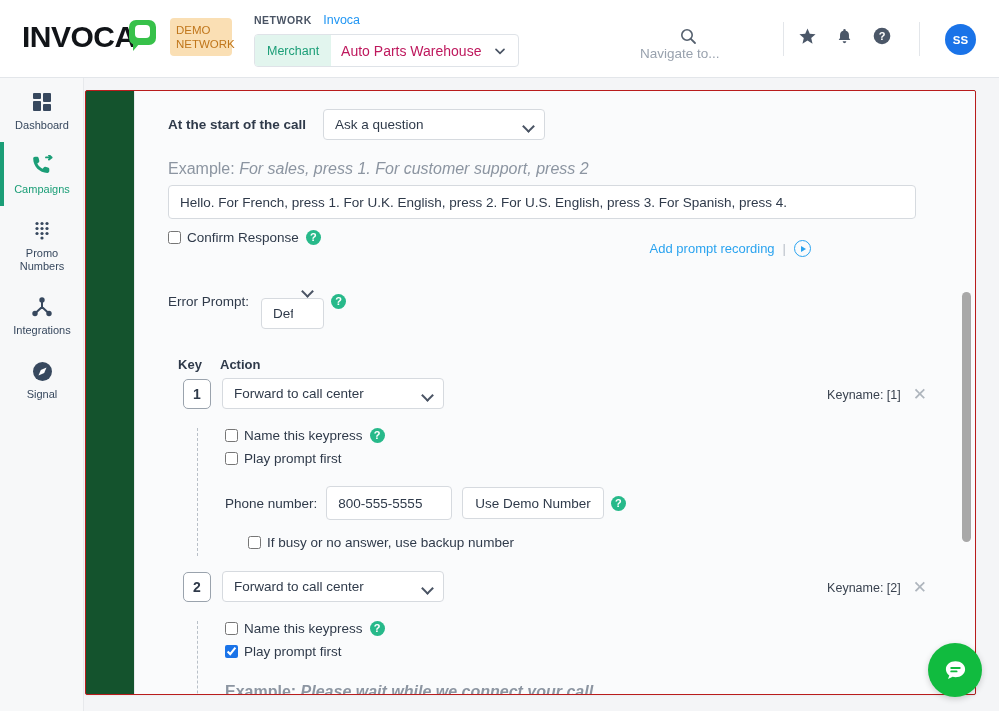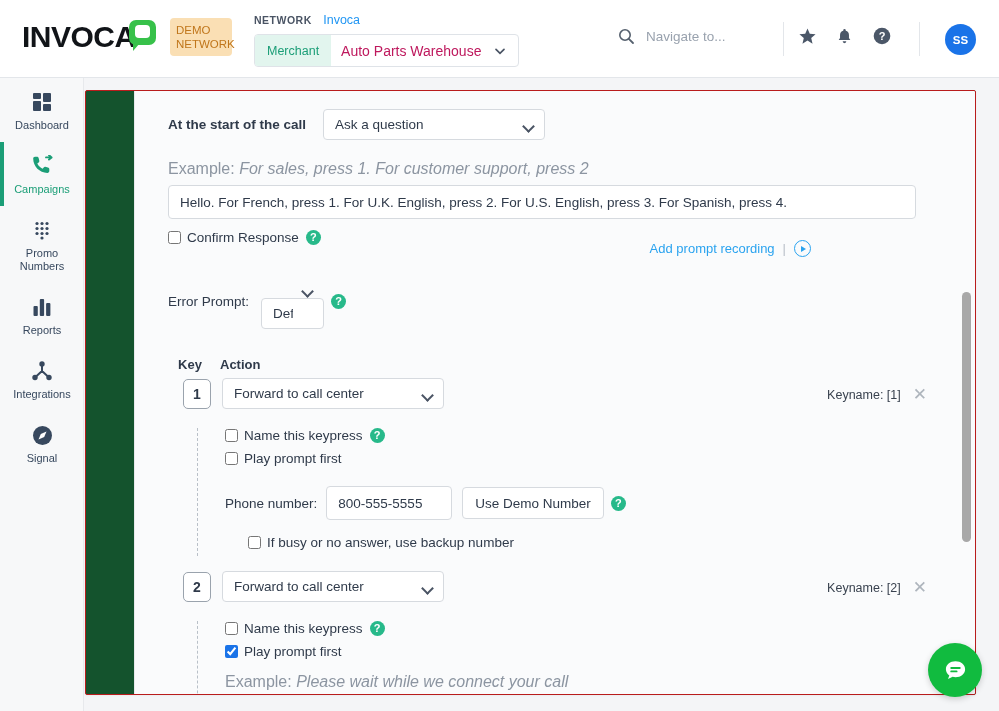--- a/index.html
+++ b/index.html
@@ -75,21 +75,21 @@
     flex: 1; display: flex; align-items: center;
     padding: 0 10px; font-size: 14px; color: #be185d;
   }
   .merchant-caret {
     display: flex; align-items: center; padding-right: 12px;
     color: #4a5464; font-size: 12px;
   }
 
   .search-box {
     position: absolute; left: 618px; top: 28px;
-    display: flex; align-items: center; width: 150px;
+    display: flex; align-items: center; width: 150px; flex-direction: column;
   }
   .search-box .ico { color: #55606e; margin-right: 9px; display:flex; }
   .search-input {
     border: none; outline: none; background: transparent;
     font-size: 13.5px; color: #2f3a4a; width: 110px;
     font-family: "Liberation Sans", sans-serif;
   }
   .search-input::placeholder { color: #99a2ae; }
 
   .hdr-divider {
@@ -383,30 +383,20 @@
           <circle cx="6" cy="14.5" r="1.6"></circle>
             <circle cx="11" cy="14.5" r="1.6"></circle>
             <circle cx="16" cy="14.5" r="1.6"></circle>
           <circle cx="11" cy="19" r="1.6"></circle>
         </g>
       </svg>
     </div>
     <span class="label">Promo Numbers</span>
   </div>
 
-  <div class="nav-item">
-    <div class="nav-icon">
-      <svg width="22" height="22" viewBox="0 0 22 22">
-          <rect x="2.5" y="10" width="4.3" height="10" rx="1" fill="#37485e"></rect>
-          <rect x="8.8" y="3" width="4.3" height="17" rx="1" fill="#37485e"></rect>
-          <rect x="15.1" y="7" width="4.3" height="13" rx="1" fill="#37485e"></rect>
-        </svg>
-    </div>
-    <span class="label">Reports</span>
-  </div>
 
   <div class="nav-item">
     <div class="nav-icon">
       <svg width="22" height="22" viewBox="0 0 22 22">
           <path d="M11 5 L11 11 M11 11 L4.5 17 M11 11 L17.5 17" stroke="#37485e" stroke-width="2" fill="none" stroke-linecap="round"></path>
           <circle cx="11" cy="4" r="2.7" fill="#37485e"></circle>
           <circle cx="4" cy="17.5" r="2.7" fill="#37485e"></circle>
           <circle cx="18" cy="17.5" r="2.7" fill="#37485e"></circle>
         </svg>
     </div>
@@ -543,21 +533,21 @@
             <input type="checkbox" style="">
             <label>Name this keypress</label>
             <span class="help-dot">?</span>
           </div>
 
           <div class="chk-row" style="margin-top:8px;">
             <input type="checkbox" checked="" style="">
             <label>Play prompt first</label>
           </div>
 
-          <div class="example-line" style="margin-top:14px;">
+          <div class="example-line" style="margin-top:24px;font-weight:bold;">
             <span>Example:</span>
             <i>Please wait while we connect your call</i>
           </div>
 
           <input class="txt prompt2-input" value="U.K. English" style="">
         </div>
       </div>
 
     </div>
 

